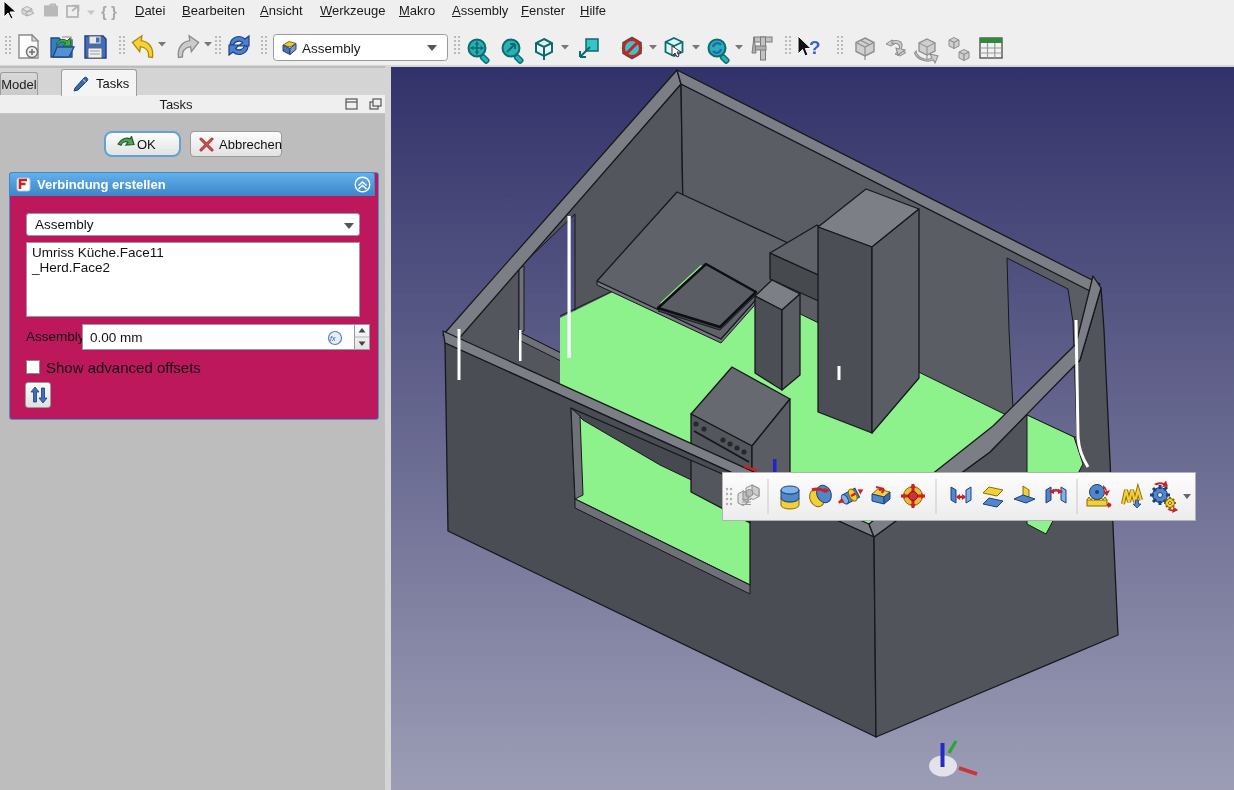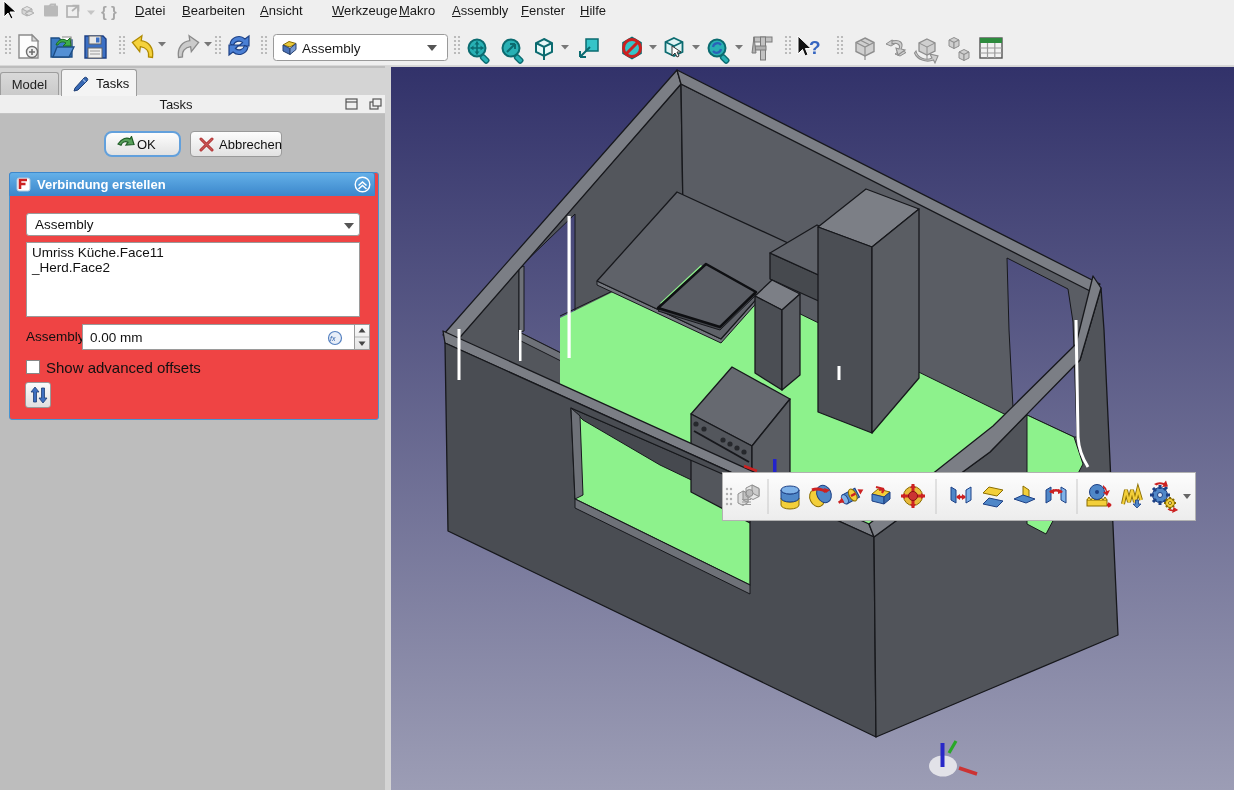--- a/index.html
+++ b/index.html
@@ -27,21 +27,21 @@
     <path d="M44 6.5 l5 0 l2 -2 l4 0 l0 2" fill="none" stroke="#a8a8a8" stroke-width="2"></path>
     <rect x="67" y="6" width="11" height="11" fill="none" stroke="#9e9e9e" stroke-width="1.7"></rect>
     <path d="M72 11 l6 -5 m-5.5 -0.5 h6 v6" stroke="#9e9e9e" stroke-width="1.7" fill="none"></path>
     <path d="M87 10.5 h8 l-4 4.5 z" fill="#b8b8b8"></path>
     <text x="101" y="17" font-size="15" fill="#909090" font-weight="bold">{ }</text>
   </g>
 </svg>
 <span class="menu" style="left:135px"><u>D</u>atei</span>
 <span class="menu" style="left:182px"><u>B</u>earbeiten</span>
 <span class="menu" style="left:260px"><u>A</u>nsicht</span>
-<span class="menu" style="left:332px"><u>W</u>erkzeuge</span>
+<span class="menu" style="left:320px"><u>W</u>erkzeuge</span>
 <span class="menu" style="left:399px"><u>M</u>akro</span>
 <span class="menu" style="left:452px"><u>A</u>ssembly</span>
 <span class="menu" style="left:521px"><u>F</u>enster</span>
 <span class="menu" style="left:580px"><u>H</u>ilfe</span>
 </div>
 <div id="toolbar">
 <svg width="1234" height="45" style="position:absolute;left:0;top:0">
   <defs>
     <g id="grip">
           <g fill="#aeaeae">
@@ -422,21 +422,21 @@
 
 <g>
   <ellipse cx="943" cy="766" rx="14" ry="10.5" fill="#e2e2e8"></ellipse>
   <rect x="940.5" y="743" width="4" height="24" fill="#2828c8"></rect>
   <path d="M949,753 L956,741" stroke="#28a828" stroke-width="3.2"></path>
   <path d="M959,768 L977,774" stroke="#cc3333" stroke-width="3.5"></path>
 </g>
 </svg>
 <div id="panel">
   <div id="tabrow">
-    <div style="position:absolute;left:0px;top:4px;width:59px;height:24px;background:linear-gradient(#d9d9d9,#c9c9c9);border:1px solid #9d9d9d;border-bottom:none;border-radius:3px 3px 0 0;text-align:center;font-size:13px;color:#222;padding-top:4px;">Model</div>
+    <div style="position:absolute;left:0px;top:4px;width:38px;height:24px;background:linear-gradient(#d9d9d9,#c9c9c9);border:1px solid #9d9d9d;border-bottom:none;border-radius:3px 3px 0 0;text-align:center;font-size:13px;color:#222;padding-top:4px;">Model</div>
     <div style="position:absolute;left:61px;top:1px;width:76px;height:27px;background:#f4f4f4;border:1px solid #9d9d9d;border-bottom:none;border-radius:3px 3px 0 0;font-size:13px;color:#111;padding-top:6px;padding-left:34px;z-index:2;">Tasks
       <svg width="20" height="18" style="position:absolute;left:10px;top:4px">
         <path d="M3 14 L12 4 a1.8 1.8 0 0 1 3 3 L6 16 l-4 1 z" fill="#3668b4" stroke="#1d3d73" stroke-width="1"></path>
         <path d="M11 5.5 l2.5 2.5" stroke="#8fb0e0" stroke-width="1.5"></path>
       </svg>
     </div>
   </div>
   <div id="taskshdr" style="position:absolute;left:0;top:29px;width:385px;height:19px;background:#efefef;border-bottom:1px solid #c4c4c4;">
     <div style="position:absolute;left:0;width:352px;text-align:center;top:2px;font-size:13px;color:#1a1a1a;">Tasks</div>
     <svg width="40" height="16" style="position:absolute;left:344px;top:2px">
@@ -454,21 +454,21 @@
     <span style="position:absolute;left:31px;top:4px;">OK</span>
   </div>
   <div style="position:absolute;left:190px;top:65px;width:92px;height:26px;background:linear-gradient(#fdfdfd,#e2e2e2);border:1px solid #9a9a9a;border-radius:4px;font-size:13px;color:#111;">
     <svg width="16" height="16" style="position:absolute;left:8px;top:5px">
         <path d="M2 2 L13 13 M13 2 L2 13" stroke="#b03030" stroke-width="3" stroke-linecap="round"></path>
         <path d="M2 2 L13 13 M13 2 L2 13" stroke="#c85858" stroke-width="1.2" stroke-linecap="round"></path>
       </svg>
     <span style="position:absolute;left:28px;top:5px;">Abbrechen</span>
   </div>
 
-  <div style="position:absolute;left:9px;top:106px;width:370px;height:248px;background:#ef4444;border:1px solid #4795d2;border-radius:3px;">
+  <div style="position:absolute;left:9px;top:106px;width:370px;height:248px;background:#be185d;border:1px solid #4795d2;border-radius:3px;">
     <div style="position:absolute;left:-1px;top:-1px;width:366px;height:24px;background:linear-gradient(#64b0e8,#3d88cc);border-radius:3px 3px 0 0;border:1px solid #3d88cc;">
       <svg width="16" height="16" style="position:absolute;left:6px;top:4px">
         <rect x="1" y="1" width="13" height="13" rx="2" fill="#fff" stroke="#b0c8dc"></rect>
         <path d="M4 12 V3 h7 M4 7 h5.5" stroke="#cc2222" stroke-width="2.6" fill="none"></path>
       </svg>
       <span style="position:absolute;left:27px;top:4px;font-size:13px;font-weight:bold;color:#fff;">Verbindung erstellen</span>
       <svg width="17" height="17" style="position:absolute;left:344px;top:3px">
         <circle cx="8.5" cy="8.5" r="7.3" fill="none" stroke="#fff" stroke-width="1.4"></circle>
         <path d="M4.5 9.5 l4 -3.5 l4 3.5 M4.5 13 l4 -3.5 l4 3.5" stroke="#fff" stroke-width="1.6" fill="none"></path>
       </svg>

